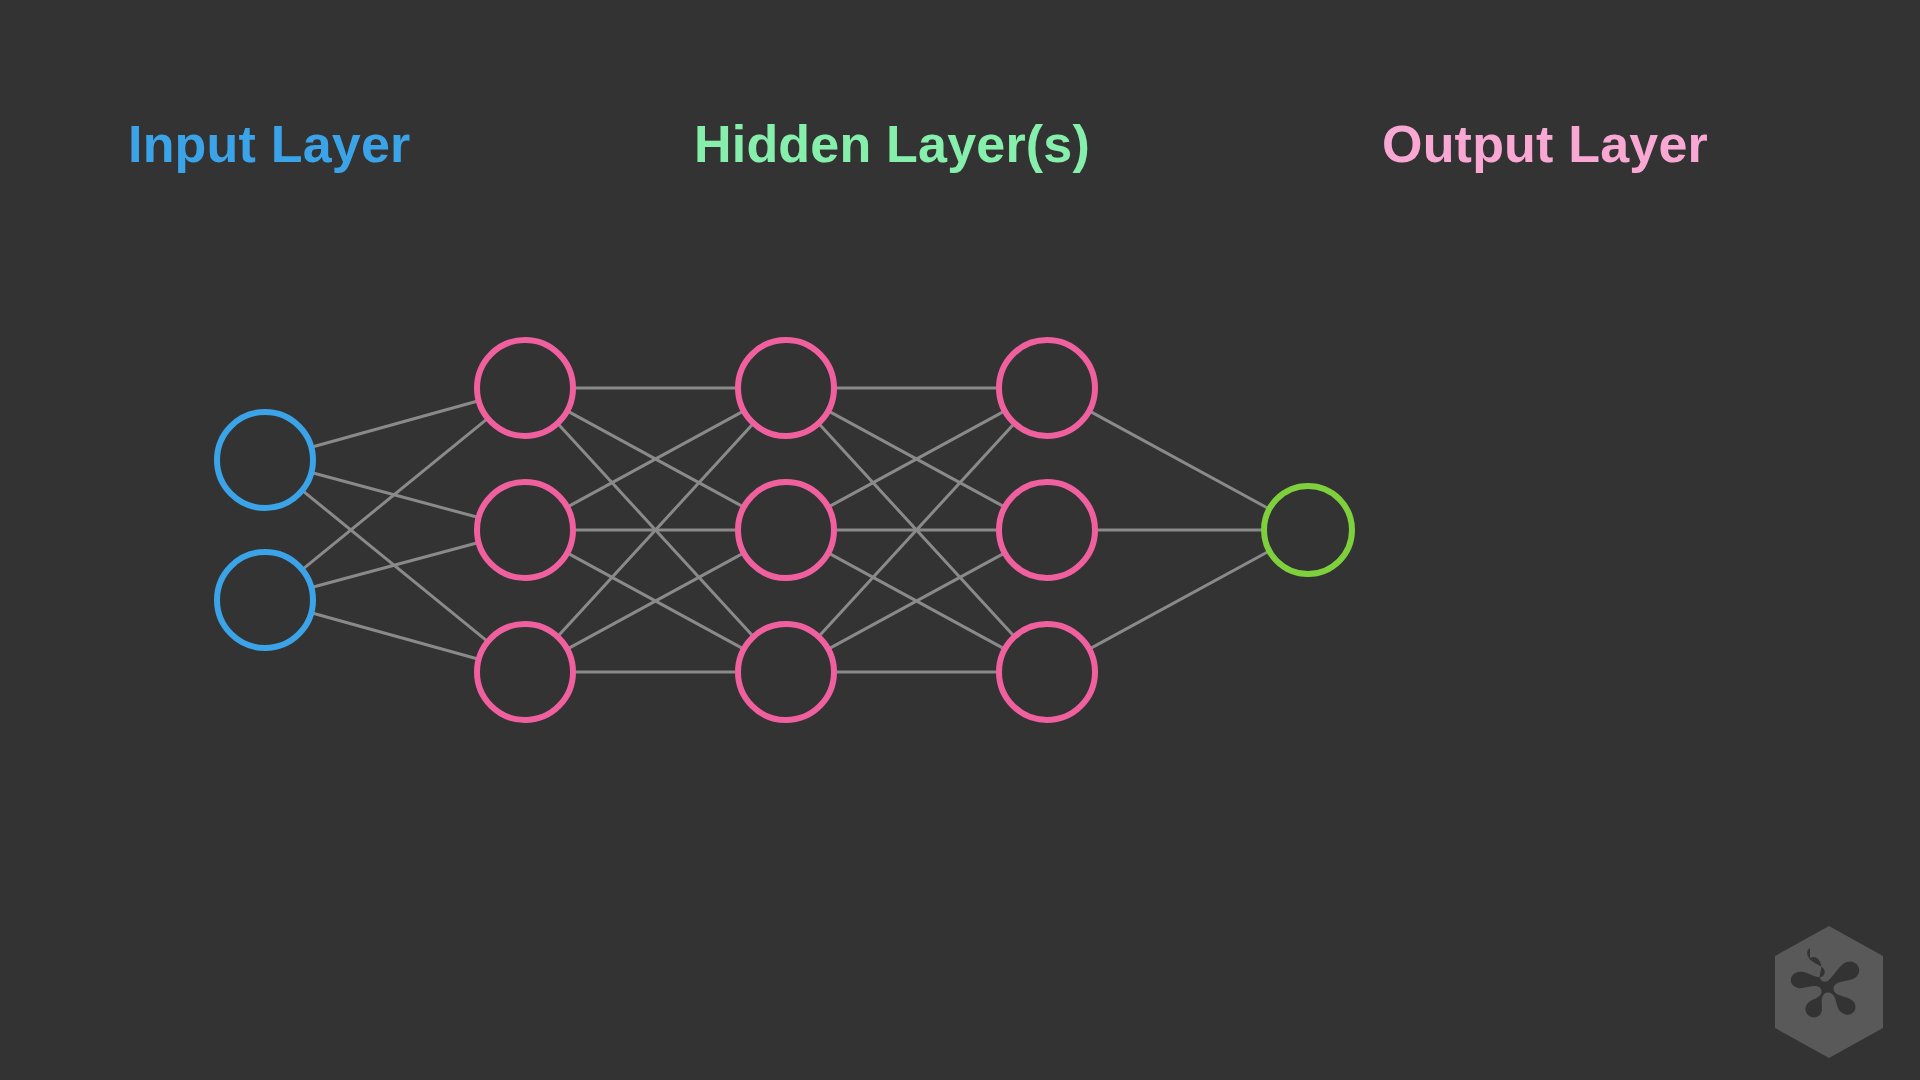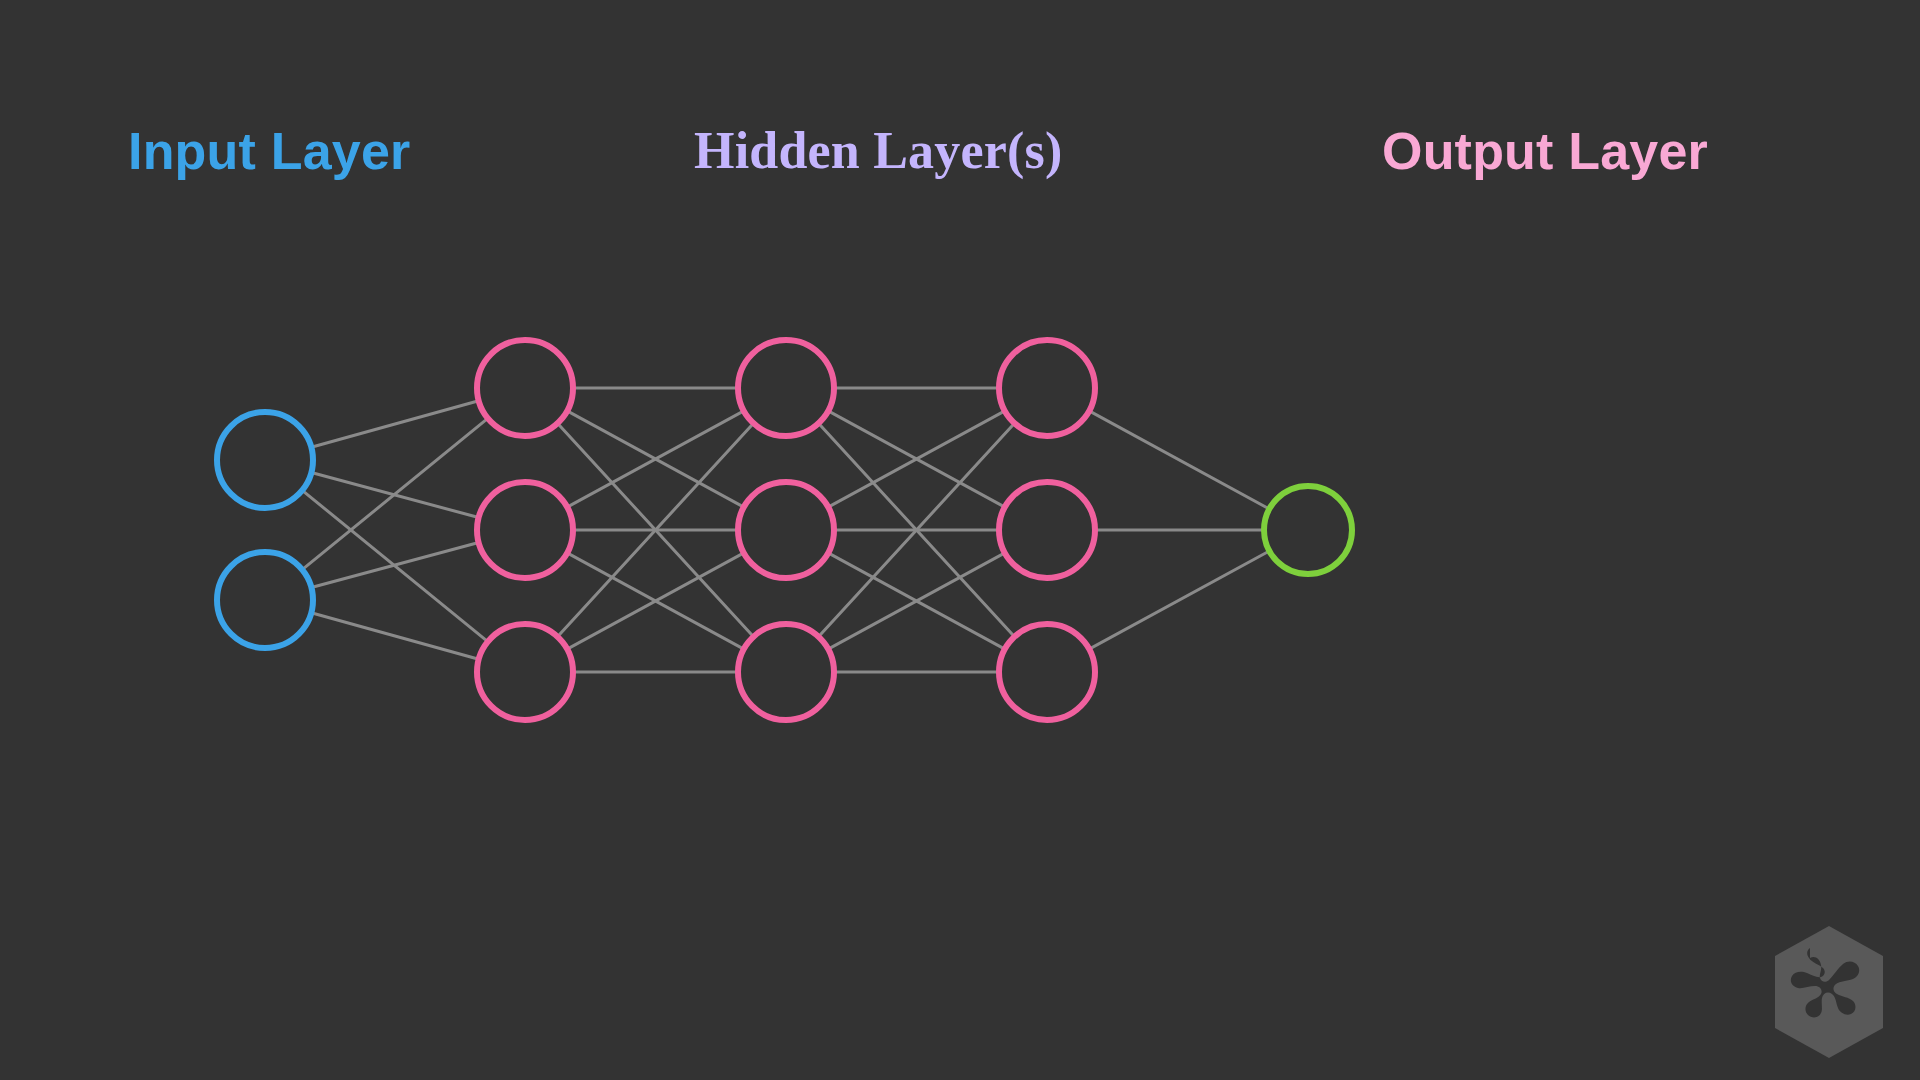--- a/index.html
+++ b/index.html
@@ -11,21 +11,21 @@
   #stage {
     position: relative;
     width: 1920px;
     height: 1080px;
     background: #333333;
     overflow: hidden;
     font-family: "Liberation Sans", "DejaVu Sans", sans-serif;
   }
   #labels {
     position: absolute;
-    top: 7px;
+    top: 0;
     left: 0;
     width: 1920px;
     height: 260px;
   }
   .layer-label {
     position: absolute;
     font-size: 52px;
     font-weight: bold;
     letter-spacing: 0.2px;
     white-space: nowrap;
@@ -53,21 +53,21 @@
     opacity: 1;
   }
 </style>
 </head>
 <body>
 
 <div id="stage" style="background: rgb(51, 51, 51);">
 
   <div id="labels">
     <div class="layer-label" id="label-input" style="color: rgb(59, 163, 232);">Input Layer</div>
-    <div class="layer-label" id="label-hidden" style="color: #c4b5fd; font-family: Liberation Serif, serif;">Hidden Layer(s)</div>
+    <div class="layer-label" id="label-hidden" style="color: #86efac;">Hidden Layer(s)</div>
     <div class="layer-label" id="label-output" style="color: #f9a8d4;">Output Layer</div>
   </div>
 
   <svg id="net-svg" viewBox="0 0 1920 1080">
     <g id="edges-group">
         <line x1="311.25904105009613" y1="447.18980401689646" x2="478.74095894990387" y2="400.81019598310354" stroke="#8a8a8a" stroke-width="3" stroke-linecap="round"></line>
         <line x1="311.34955640899216" y1="472.4787267254979" x2="478.65044359100784" y2="517.5212732745022" stroke="#8a8a8a" stroke-width="3" stroke-linecap="round"></line>
         <line x1="302.20089701469243" y1="490.3330391042877" x2="487.79910298530757" y2="641.6669608957124" stroke="#8a8a8a" stroke-width="3" stroke-linecap="round"></line>
         <line x1="302.20089701469243" y1="569.6669608957124" x2="487.79910298530757" y2="418.3330391042877" stroke="#8a8a8a" stroke-width="3" stroke-linecap="round"></line>
         <line x1="311.34955640899216" y1="587.5212732745022" x2="478.65044359100784" y2="542.4787267254978" stroke="#8a8a8a" stroke-width="3" stroke-linecap="round"></line>

